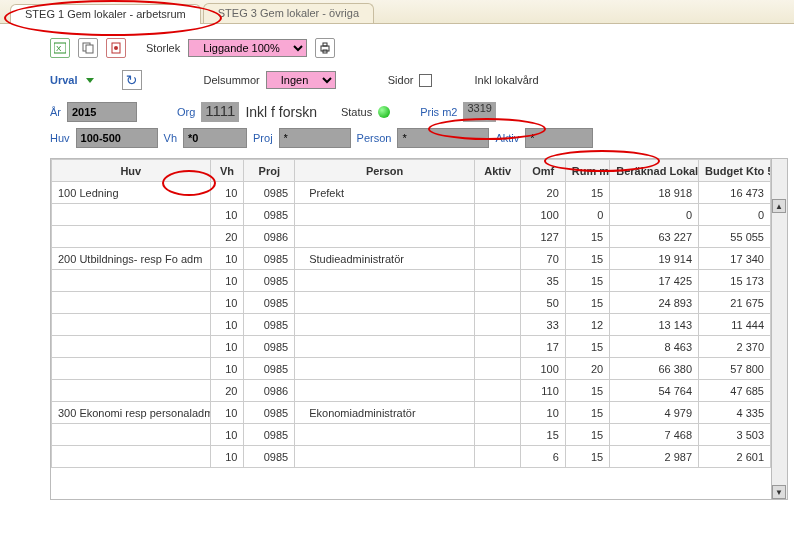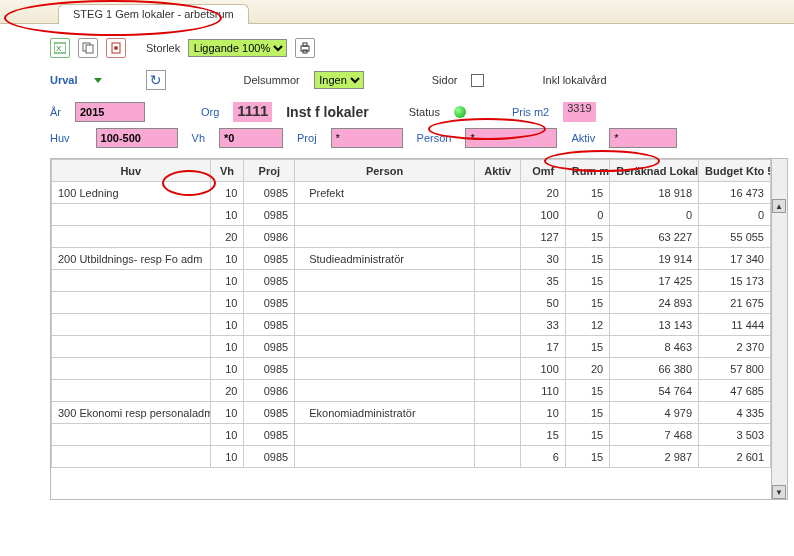--- a/index.html
+++ b/index.html
@@ -26,21 +26,20 @@
     padding: 3px 14px 4px 14px;
     border: 1px solid #c8bda0;
     border-bottom: none;
     border-top-left-radius: 6px;
     border-top-right-radius: 6px;
     margin-right: 2px;
     font-size: 11px;
     background: #f6f0dd;
     color: #666;
     cursor: pointer;
-    margin-left: 48px;
   }
   .tab.active {
     background: #fff;
     color: #333;
     position: relative;
     top: 1px;
   }
   .toolbar {
     display: flex;
     align-items: center;
@@ -59,29 +58,28 @@
     background: #fff;
     font-size: 10px;
   }
   .icon-btn.green { color: #2a8f2a; border-color: #7ab77a; }
   .icon-btn.red { color: #b33; border-color: #c77; }
   .label-sm { color: #333; font-size: 11px; }
   .label-link { color: #2a5db0; }
   .select {
     border: 1px solid #888;
     font-size: 11px;
-    padding: 1px 0;
-    background: #bef264;
-    text-align: right;
+    padding: 1px 10px;
+    background: #f9a8d4;
   }
   .filter-row1, .filter-row2, .filter-row3 {
     display: flex;
     align-items: center;
     padding: 6px 50px;
-    gap: 14px;
+    gap: 6px;
   }
   .dropdown-arrow {
     display: inline-block;
     width: 0; height: 0;
     border-left: 4px solid transparent;
     border-right: 4px solid transparent;
     border-top: 5px solid #2a8f2a;
     margin-left: 2px;
   }
   .refresh-icon {
@@ -90,30 +88,30 @@
     display: inline-flex;
     align-items: center; justify-content: center;
     cursor: pointer;
     color: #2a5db0;
     font-size: 14px;
   }
   .txtbox {
     border: 1px solid #888;
     font-size: 11px;
     padding: 2px 4px;
-    background: #f9a8d4;
+    background: #a3a3a3;
     height: 20px;
   }
   .status-dot {
     width: 12px; height: 12px;
     border-radius: 50%;
     background: radial-gradient(circle at 4px 4px, #9f9, #0a0);
     display: inline-block;
   }
-  .bold-val { font-weight: bold; font-size: 15px; }
+  .bold-val { font-weight: normal; font-size: 15px; }
   .table-wrap {
     margin: 4px 6px 0 50px;
     border: 1px solid #bbb;
     position: relative;
     height: 342px;
     display: flex;
   }
   .tbl {
     border-collapse: collapse;
     width: 100%;
@@ -176,20 +174,21 @@
     border: 2px solid #d00;
     border-radius: 50%;
     pointer-events: none;
   }
 </style>
 </head>
 <body>
 
 <div class="tabs">
   <div class="tab active">STEG 1 Gem lokaler - arbetsrum</div>
+  <div class="tab">STEG 3 Gem lokaler - övriga</div>
 </div>
 
 <div class="toolbar">
   <span class="icon-btn green">
     <svg width="12" height="12" viewBox="0 0 12 12">
         <rect x="0" y="1" width="12" height="10" fill="none" stroke="#2a8f2a"></rect>
         <text x="2" y="9" font-size="8" fill="#2a8f2a">X</text>
       </svg>
   </span>
   <span class="icon-btn">
@@ -230,32 +229,32 @@
   <span style="width:30px"></span>
   <span class="label-sm">Inkl lokalvård</span>
 </div>
 
 <div class="filter-row2">
   <span class="label-link">År</span>
   <input class="txtbox" style="width: 70px; font-weight: bold;" value="2015">
   <span style="width:28px"></span>
   <span class="label-link">Org</span>
   <span class="txtbox bold-val" style="border:none;padding:0 4px">1111</span>
-  <span class="bold-val" style="font-size:14px">Inst f lokaler</span>
+  <span class="bold-val" style="font-size:14px">Inkl f forskn</span>
   <span style="width:12px"></span>
   <span class="label-sm">Status</span>
   <span class="status-dot"></span>
   <span style="width:18px"></span>
   <span class="label-link">Pris m2</span>
   <span class="txtbox" style="border:none;font-weight:normal;padding:0 4px">3319</span>
 </div>
 
 <div class="filter-row3" style="padding-top:0">
   <span class="label-link">Huv</span>
-  <input class="txtbox" style="width: 82px; font-weight: bold; margin-left: 12px;" value="100-500">
+  <input class="txtbox" style="width: 82px; font-weight: bold;" value="100-500">
   <span class="label-link">Vh</span>
   <input class="txtbox" style="width: 64px; font-weight: bold;" value="*0">
   <span class="label-link">Proj</span>
   <input class="txtbox" style="width: 72px;" value="*">
   <span class="label-link">Person</span>
   <input class="txtbox" style="width: 92px;" value="*">
   <span class="label-link">Aktiv</span>
   <input class="txtbox" style="width: 68px;" value="*">
 </div>
 
@@ -319,21 +318,21 @@
             <td class="num">15</td>
             <td class="num">63 227</td>
             <td class="num">55 055</td>
           </tr>
           <tr>
             <td class="txtc">200 Utbildnings- resp Fo adm</td>
             <td class="num">10</td>
             <td class="num">0985</td>
             <td class="txtc" style="padding-left:14px">Studieadministratör</td>
             <td></td>
-            <td class="num">30</td>
+            <td class="num">70</td>
             <td class="num">15</td>
             <td class="num">19 914</td>
             <td class="num">17 340</td>
           </tr>
           <tr>
             <td class="txtc"></td>
             <td class="num">10</td>
             <td class="num">0985</td>
             <td class="txtc" style="padding-left:14px"></td>
             <td></td>

